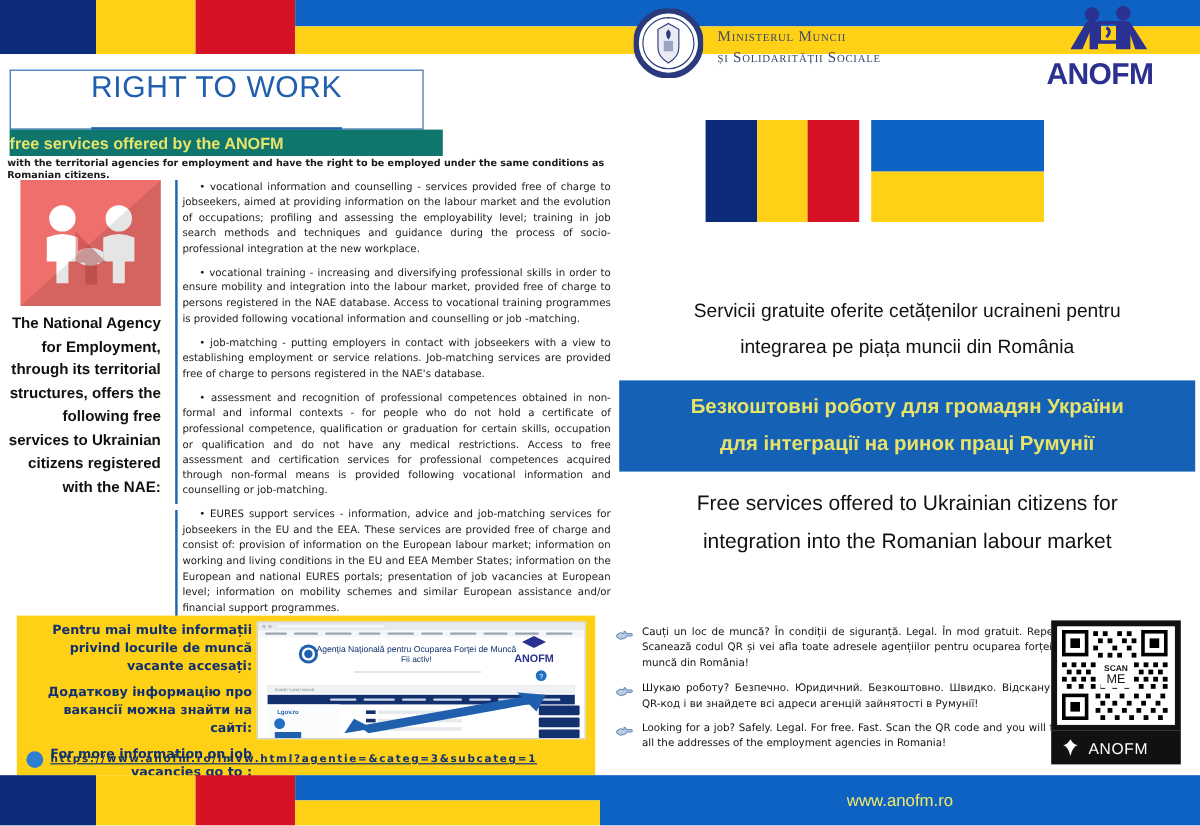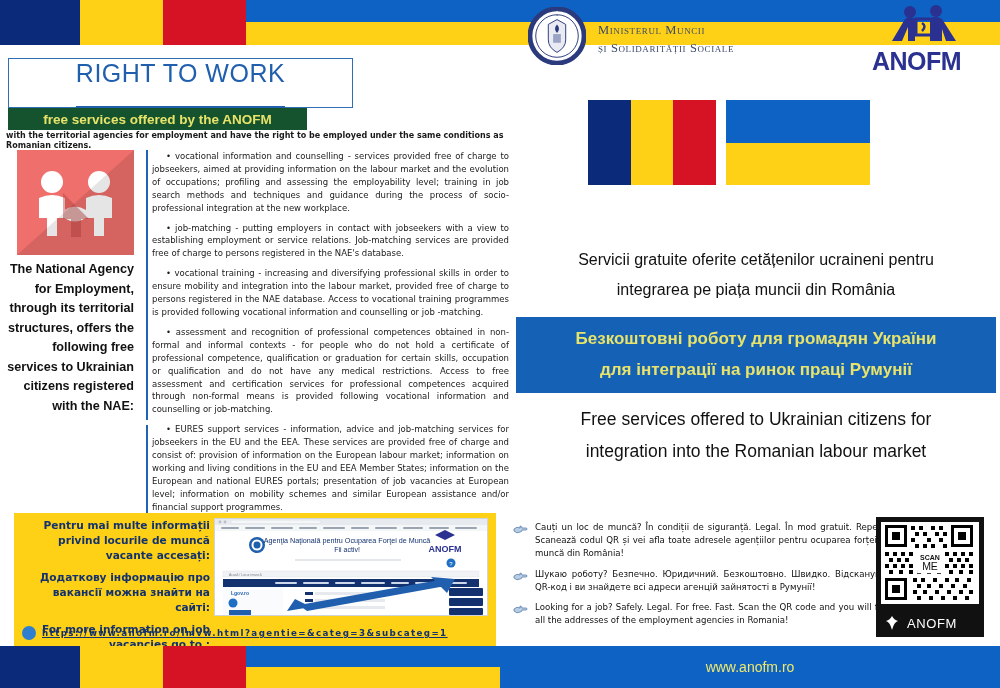--- a/index.html
+++ b/index.html
@@ -24,22 +24,22 @@
   
   .left-page{position:absolute;left:0;top:45px;width:512px;height:465px;background:#fff;}
 
   .title-box{position:absolute;left:8px;top:13px;width:345px;height:50px;
     border:1px solid #2f6fb5;background:#fff;box-sizing:border-box;
     display:flex;align-items:center;justify-content:center;}
   .title-box span{
     font-size:25px;color:#1f5fae;letter-spacing:.5px;
     border-bottom:2px solid #1f5fae;padding-bottom:18px;font-weight:400;
   }
-  .subtitle-bar{position:absolute;left:8px;top:63px;width:299px;height:22px;
-    background:#14532d;display:flex;align-items:center;justify-content:center;}
+  .subtitle-bar{position:absolute;left:8px;top:63px;width:361px;height:22px;
+    background:#0f766e;display:flex;align-items:center;}
   .subtitle-bar span{color:#e8e36a;font-size:13.5px;font-weight:bold;}
 
   .intro-right{position:absolute;left:358px;top:14px;width:150px;
     font-size:8.6px;color:#1a1a1a;line-height:1.55;text-align:justify;
     font-family:"DejaVu Sans", sans-serif;font-weight:600;}
 
   .intro-wide{position:absolute;left:6px;top:86px;width:503px;
     font-size:8px;color:#1a1a1a;line-height:1.3;font-weight:600;
     font-family:"DejaVu Sans", sans-serif;}
 
@@ -170,22 +170,22 @@
       </svg>
     </div>
 
     <div class="caption">The National Agency for Employment, through its territorial structures, offers the following free services to Ukrainian citizens registered with the NAE:</div>
 
     <div class="vline"></div>
     <div class="vline2"></div>
 
     <div class="body-col">
       <p>• vocational information and counselling - services provided free of charge to jobseekers, aimed at providing information on the labour market and the evolution of occupations; profiling and assessing the employability level; training in job search methods and techniques and guidance during the process of socio-professional integration at the new workplace.</p>
+      <p>• vocational training - increasing and diversifying professional skills in order to ensure mobility and integration into the labour market, provided free of charge to persons registered in the NAE database. Access to vocational training programmes is provided following vocational information and counselling or job -matching.</p>
       <p>• job-matching - putting employers in contact with jobseekers with a view to establishing employment or service relations. Job-matching services are provided free of charge to persons registered in the NAE's database.</p>
-      <p>• vocational training - increasing and diversifying professional skills in order to ensure mobility and integration into the labour market, provided free of charge to persons registered in the NAE database. Access to vocational training programmes is provided following vocational information and counselling or job -matching.</p>
       <p>• assessment and recognition of professional competences obtained in non-formal and informal contexts - for people who do not hold a certificate of professional competence, qualification or graduation for certain skills, occupation or qualification and do not have any medical restrictions. Access to free assessment and certification services for professional competences acquired through non-formal means is provided following vocational information and counselling or job-matching.</p>
       <p>• EURES support services - information, advice and job-matching services for jobseekers in the EU and the EEA. These services are provided free of charge and consist of: provision of information on the European labour market; information on working and living conditions in the EU and EEA Member States; information on the European and national EURES portals; presentation of job vacancies at European level; information on mobility schemes and similar European assistance and/or financial support programmes.</p>
     </div>
   </div>
 
   <div class="right-page">
 
     <div class="gov-row">
       <svg class="seal" viewBox="0 0 60 60">
         <circle cx="30" cy="30" r="29" fill="#ffffff" stroke="#2a3a7c" stroke-width="1"></circle>

